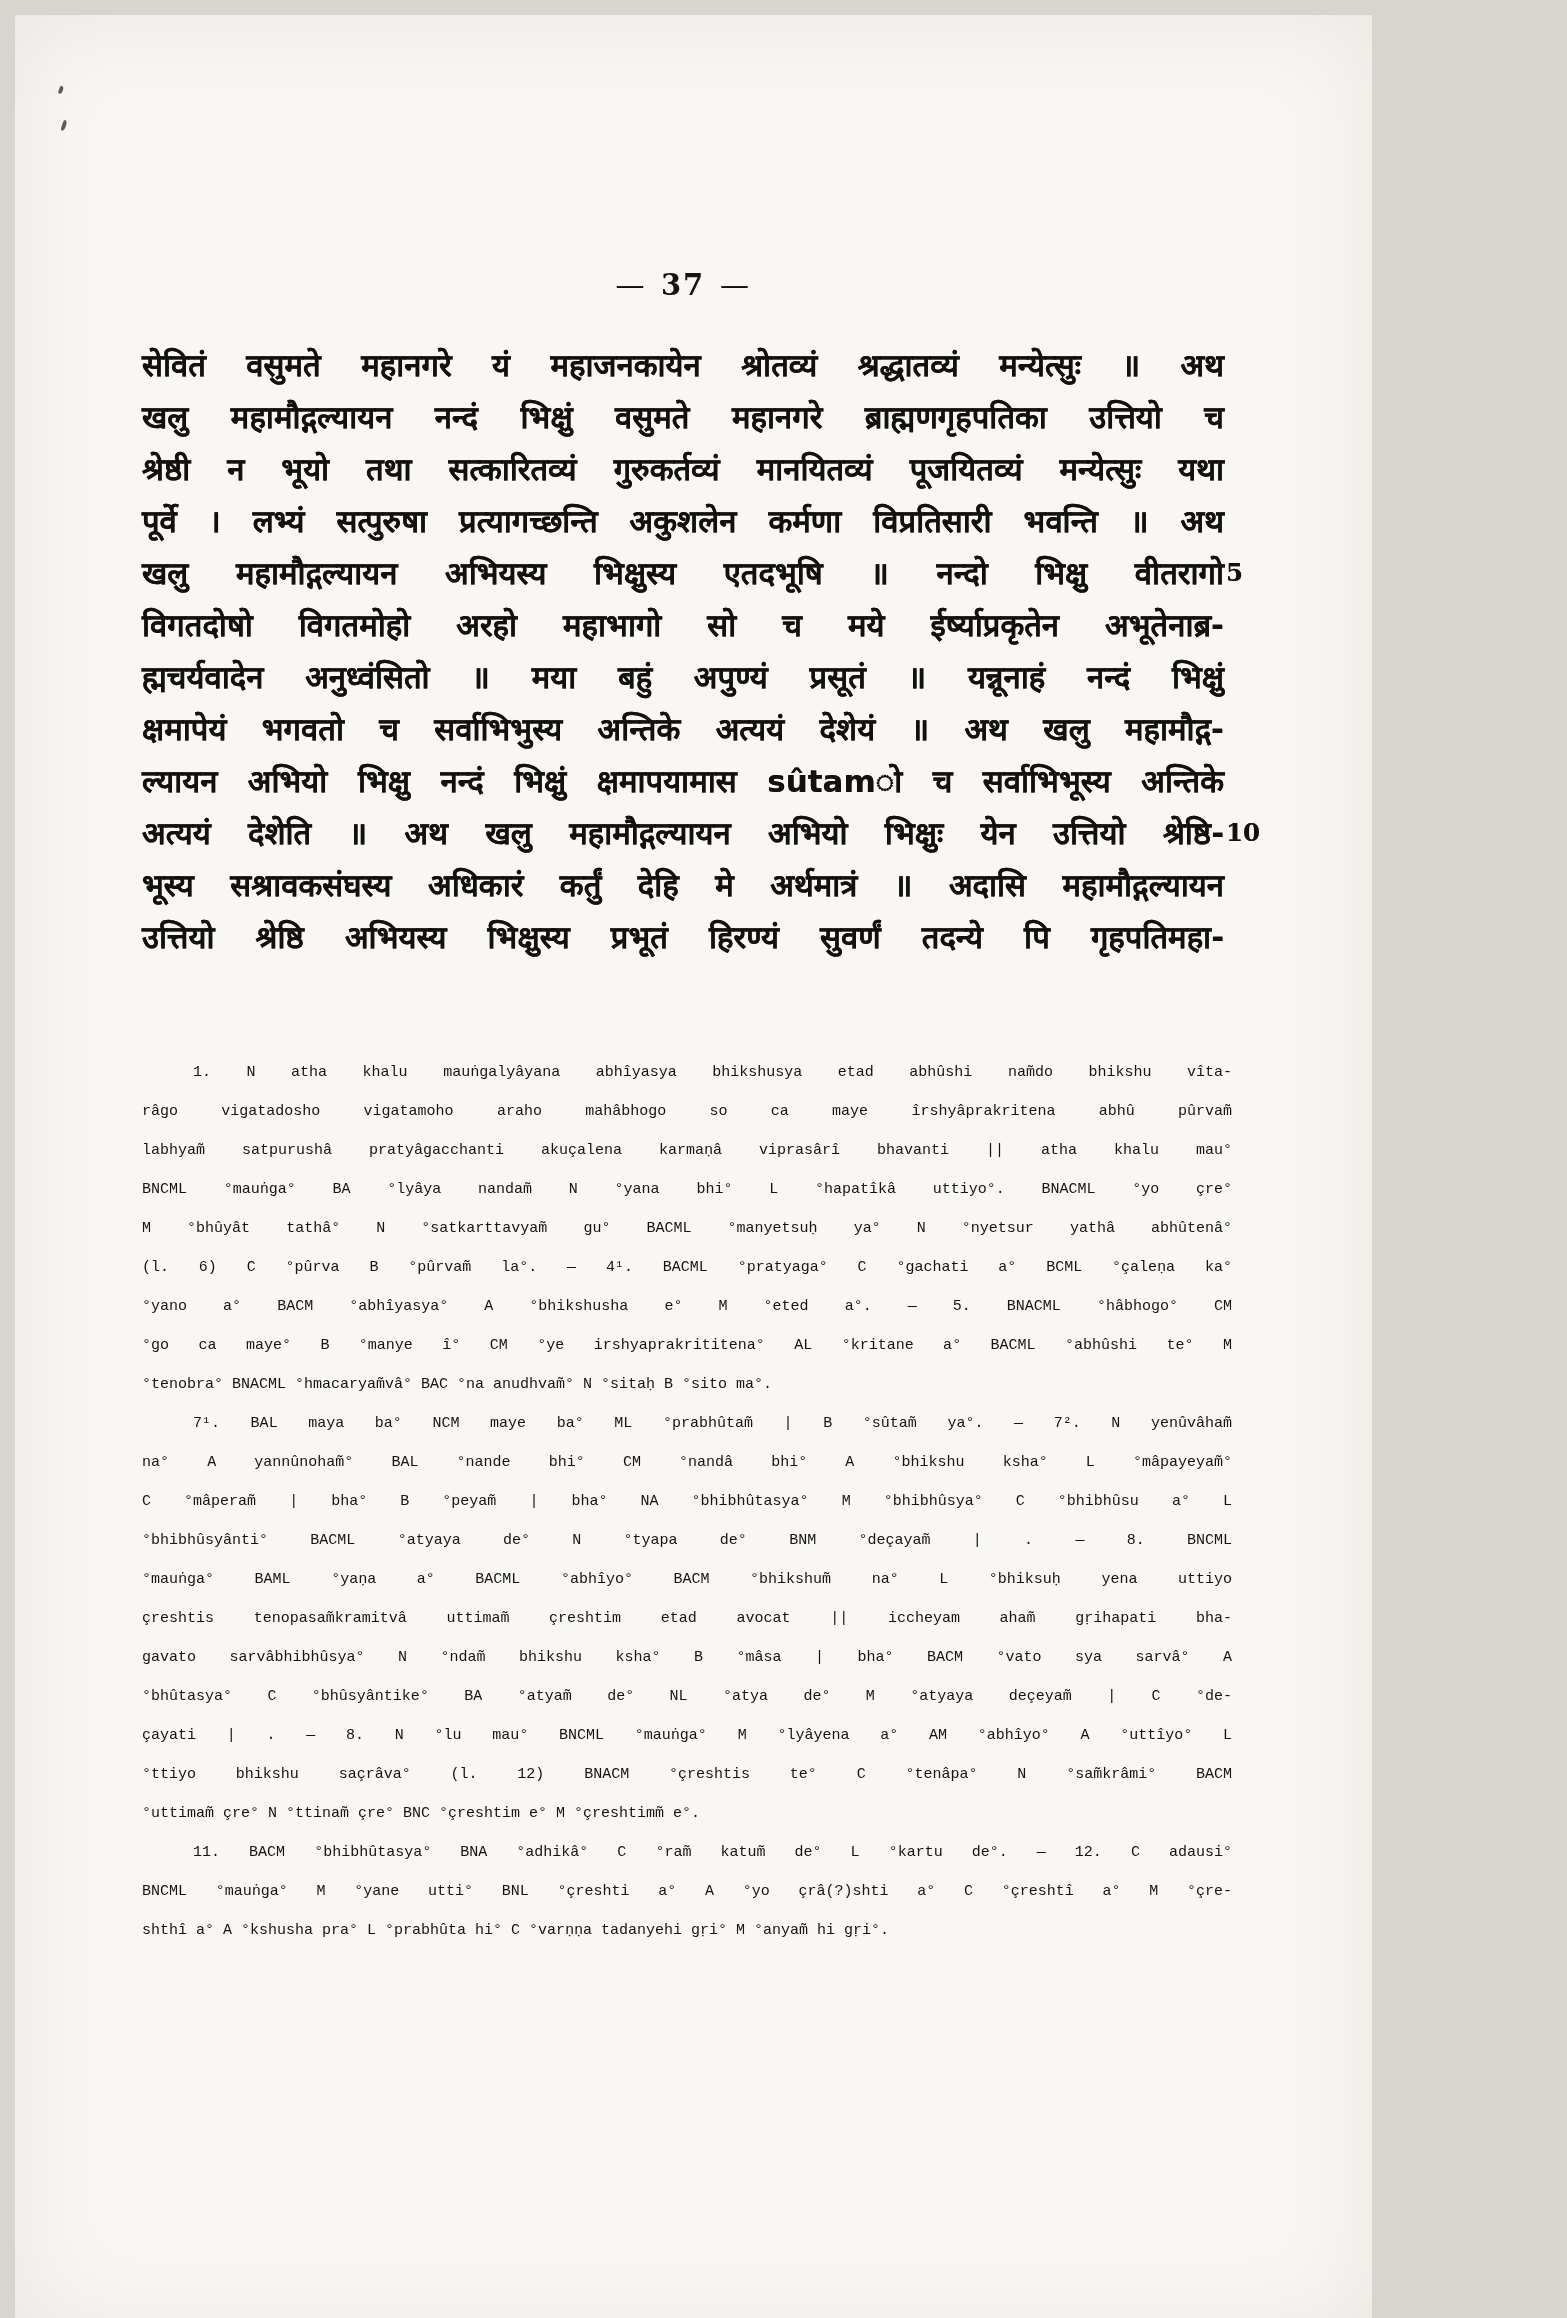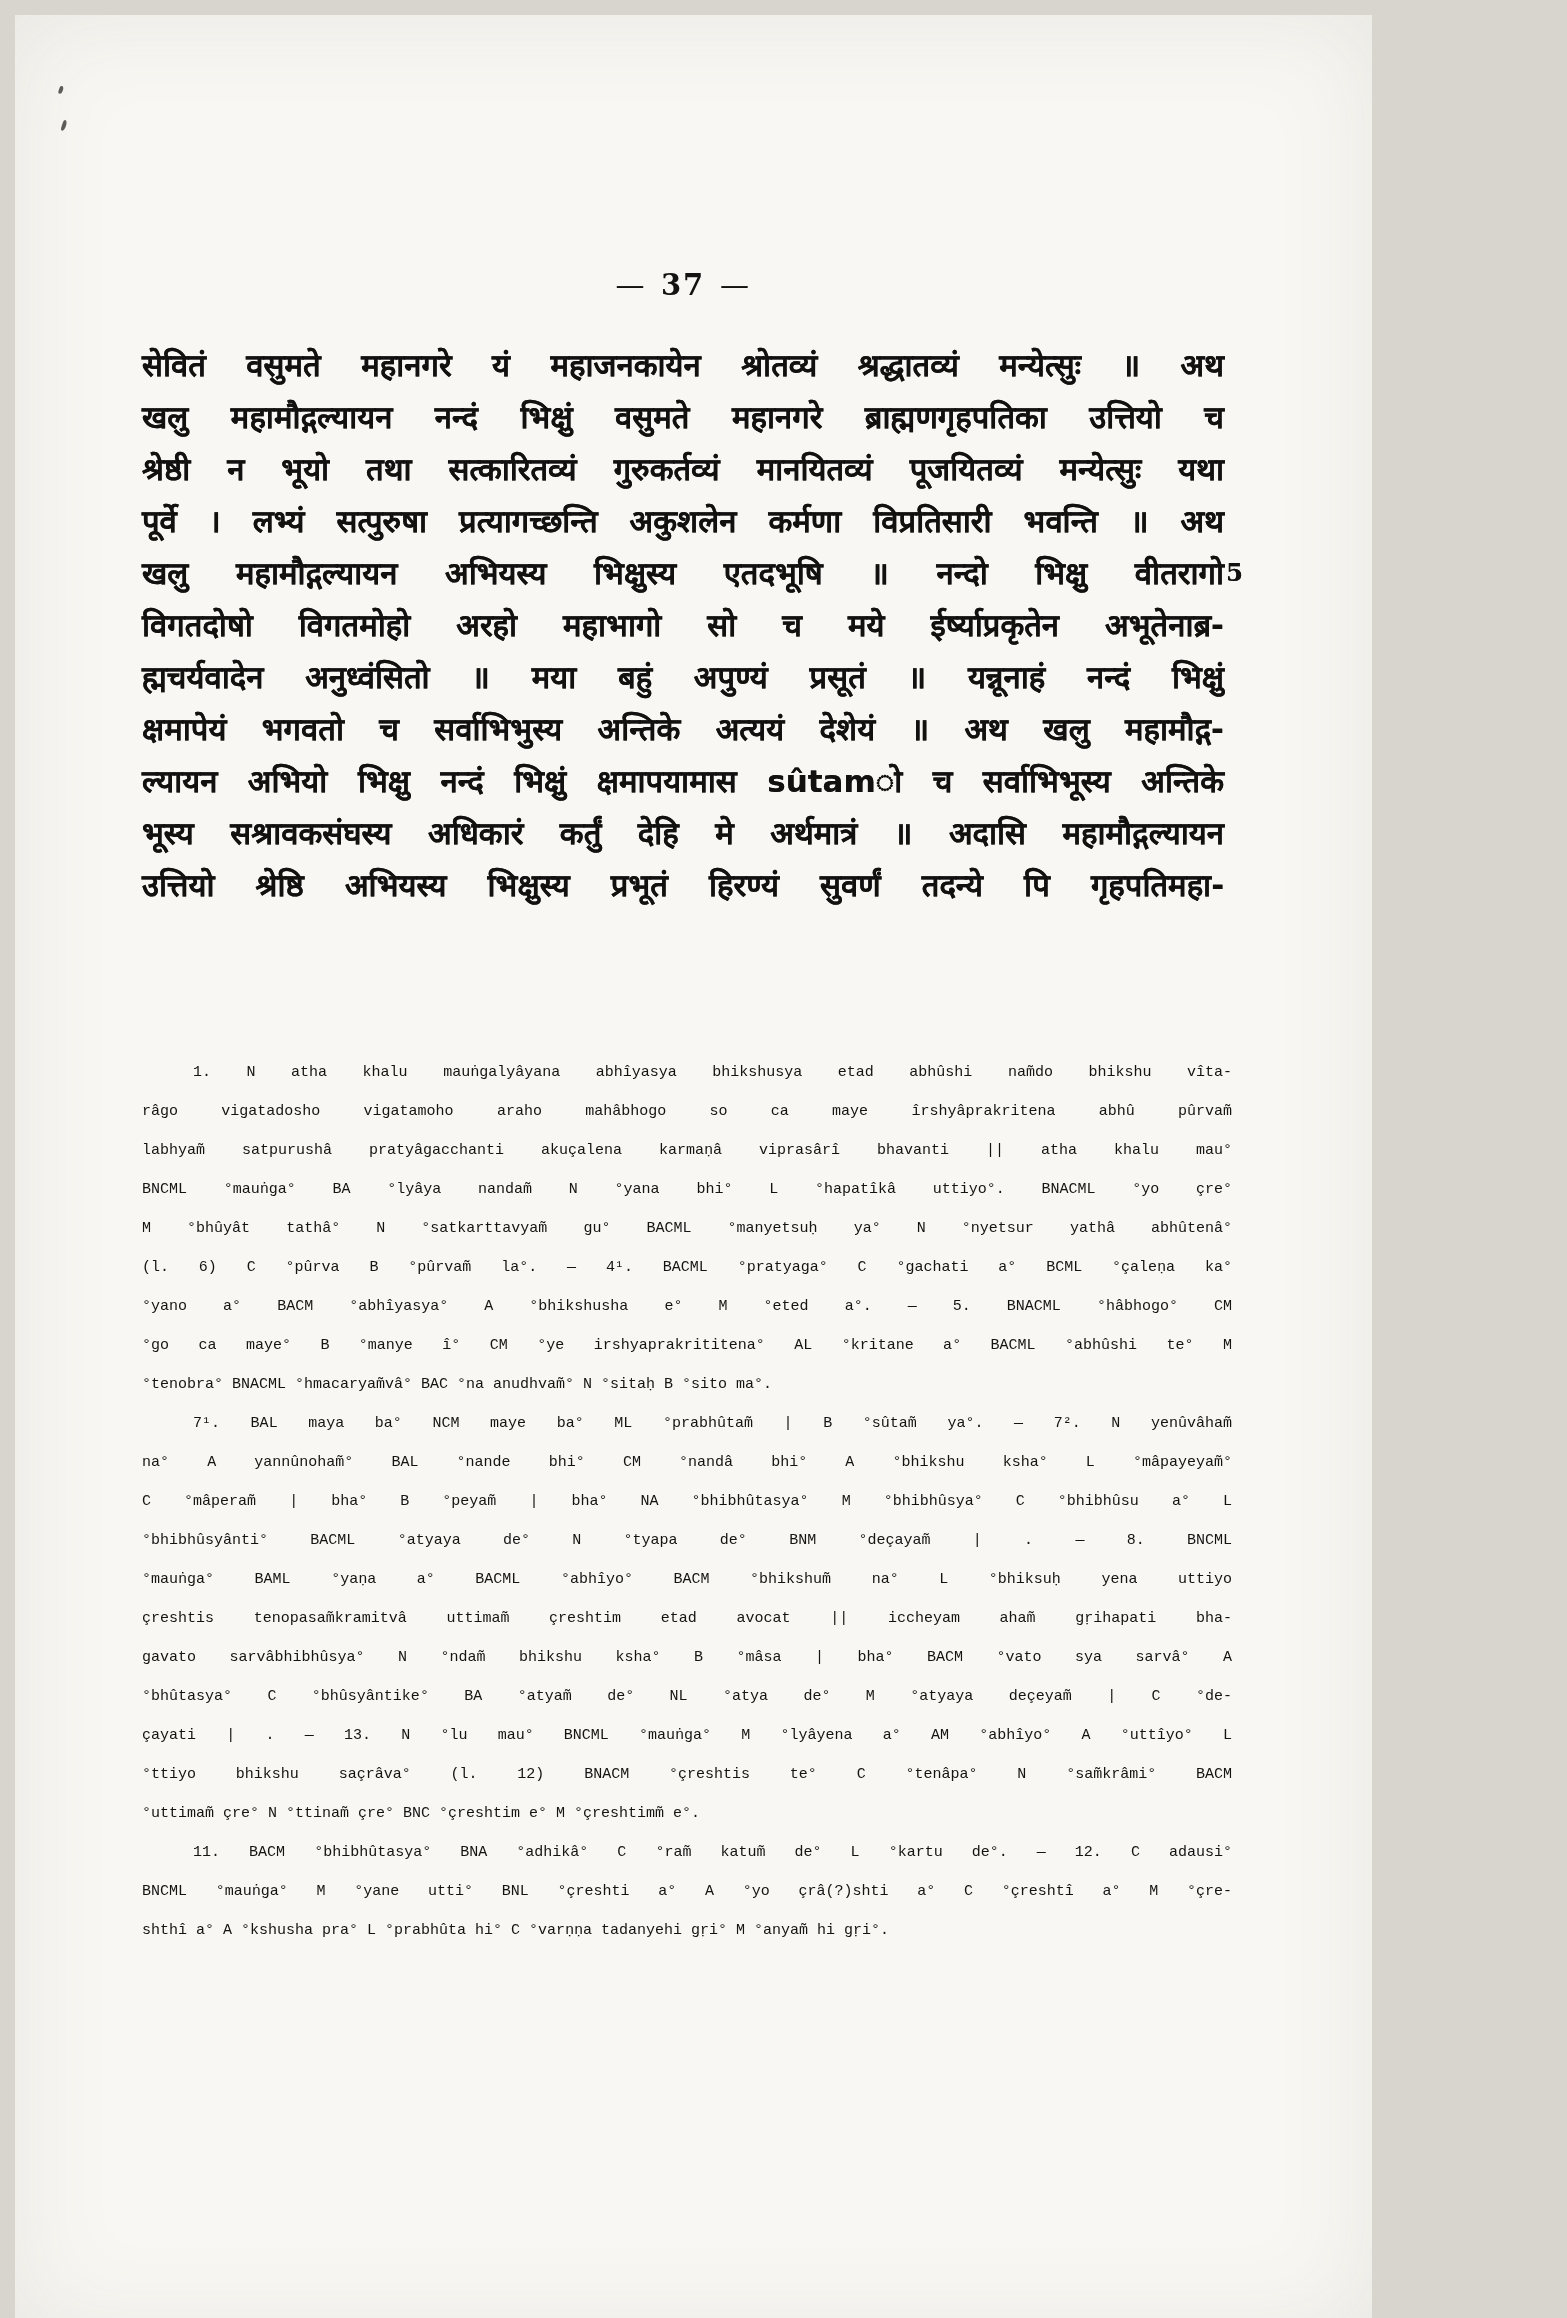--- a/index.html
+++ b/index.html
@@ -112,20 +112,21 @@
   <div class="devanagari-block">
       <div class="dev-line">सेवितं वसुमते महानगरे यं महाजनकायेन श्रोतव्यं श्रद्धातव्यं मन्येत्सुः ॥ अथ</div>
       <div class="dev-line">खलु महामौद्गल्यायन नन्दं भिक्षुं वसुमते महानगरे ब्राह्मणगृहपतिका उत्तियो च</div>
       <div class="dev-line">श्रेष्ठी न भूयो तथा सत्कारितव्यं गुरुकर्तव्यं मानयितव्यं पूजयितव्यं मन्येत्सुः यथा</div>
       <div class="dev-line">पूर्वे । लभ्यं सत्पुरुषा प्रत्यागच्छन्ति अकुशलेन कर्मणा विप्रतिसारी भवन्ति ॥ अथ</div>
       <div class="dev-line">खलु महामौद्गल्यायन अभियस्य भिक्षुस्य एतदभूषि ॥ नन्दो भिक्षु वीतरागो<span class="margin-num">5</span></div>
       <div class="dev-line">विगतदोषो विगतमोहो अरहो महाभागो सो च मये ईर्ष्याप्रकृतेन अभूतेनाब्र-</div>
       <div class="dev-line">ह्मचर्यवादेन अनुध्वंसितो ॥ मया बहुं अपुण्यं प्रसूतं ॥ यन्नूनाहं नन्दं भिक्षुं</div>
       <div class="dev-line">क्षमापेयं भगवतो च सर्वाभिभुस्य अन्तिके अत्ययं देशेयं ॥ अथ खलु महामौद्ग-</div>
       <div class="dev-line">ल्यायन अभियो भिक्षु नन्दं भिक्षुं क्षमापयामास sûtamो च सर्वाभिभूस्य अन्तिके</div>
+      <div class="dev-line">अत्ययं देशेति ॥ अथ खलु महामौद्गल्यायन अभियो भिक्षुः येन उत्तियो श्रेष्ठि-<span class="margin-num">10</span></div>
       <div class="dev-line">भूस्य सश्रावकसंघस्य अधिकारं कर्तुं देहि मे अर्थमात्रं ॥ अदासि महामौद्गल्यायन</div>
       <div class="dev-line">उत्तियो श्रेष्ठि अभियस्य भिक्षुस्य प्रभूतं हिरण्यं सुवर्णं तदन्ये पि गृहपतिमहा-</div>
     </div>
 
   <div class="apparatus-block">
       <div class="app-para">
         <div class="app-line first">1. N atha khalu mauṅgalyâyana abhîyasya bhikshusya etad abhûshi nam̃do bhikshu vîta-</div>
         <div class="app-line">râgo vigatadosho vigatamoho araho mahâbhogo so ca maye îrshyâprakritena abhû pûrvam̃</div>
         <div class="app-line">labhyam̃ satpurushâ pratyâgacchanti akuçalena karmaṇâ viprasârî bhavanti || atha khalu mau°</div>
         <div class="app-line">BNCML °mauṅga° BA °lyâya nandam̃ N °yana bhi° L °hapatîkâ uttiyo°. BNACML °yo çre°</div>
@@ -137,21 +138,21 @@
       </div>
       <div class="app-para">
         <div class="app-line first">7¹. BAL maya ba° NCM maye ba° ML °prabhûtam̃ | B °sûtam̃ ya°. — 7². N yenûvâham̃</div>
         <div class="app-line">na° A yannûnoham̃° BAL °nande bhi° CM °nandâ bhi° A °bhikshu ksha° L °mâpayeyam̃°</div>
         <div class="app-line">C °mâperam̃ | bha° B °peyam̃ | bha° NA °bhibhûtasya° M °bhibhûsya° C °bhibhûsu a° L</div>
         <div class="app-line">°bhibhûsyânti° BACML °atyaya de° N °tyapa de° BNM °deçayam̃ | . — 8. BNCML</div>
         <div class="app-line">°mauṅga° BAML °yaṇa a° BACML °abhîyo° BACM °bhikshum̃ na° L °bhiksuḥ yena uttiyo</div>
         <div class="app-line">çreshtis tenopasam̃kramitvâ uttimam̃ çreshtim etad avocat || iccheyam aham̃ gṛihapati bha-</div>
         <div class="app-line">gavato sarvâbhibhûsya° N °ndam̃ bhikshu ksha° B °mâsa | bha° BACM °vato sya sarvâ° A</div>
         <div class="app-line">°bhûtasya° C °bhûsyântike° BA °atyam̃ de° NL °atya de° M °atyaya deçeyam̃ | C °de-</div>
-        <div class="app-line">çayati | . — 13. N °lu mau° BNCML °mauṅga° M °lyâyena a° AM °abhîyo° A °uttîyo° L</div>
+        <div class="app-line">çayati | . — 8. N °lu mau° BNCML °mauṅga° M °lyâyena a° AM °abhîyo° A °uttîyo° L</div>
         <div class="app-line">°ttiyo bhikshu saçrâva° (l. 12) BNACM °çreshtis te° C °tenâpa° N °sam̃krâmi° BACM</div>
         <div class="app-line last">°uttimam̃ çre° N °ttinam̃ çre° BNC °çreshtim e° M °çreshtimm̃ e°.</div>
       </div>
       <div class="app-para">
         <div class="app-line first">11. BACM °bhibhûtasya° BNA °adhikâ° C °ram̃ katum̃ de° L °kartu de°. — 12. C adausi°</div>
         <div class="app-line">BNCML °mauṅga° M °yane utti° BNL °çreshti a° A °yo çrâ(?)shti a° C °çreshtî a° M °çre-</div>
         <div class="app-line last">shthî a° A °kshusha pra° L °prabhûta hi° C °varṇṇa tadanyehi gṛi° M °anyam̃ hi gṛi°.</div>
       </div>
     </div>
 

